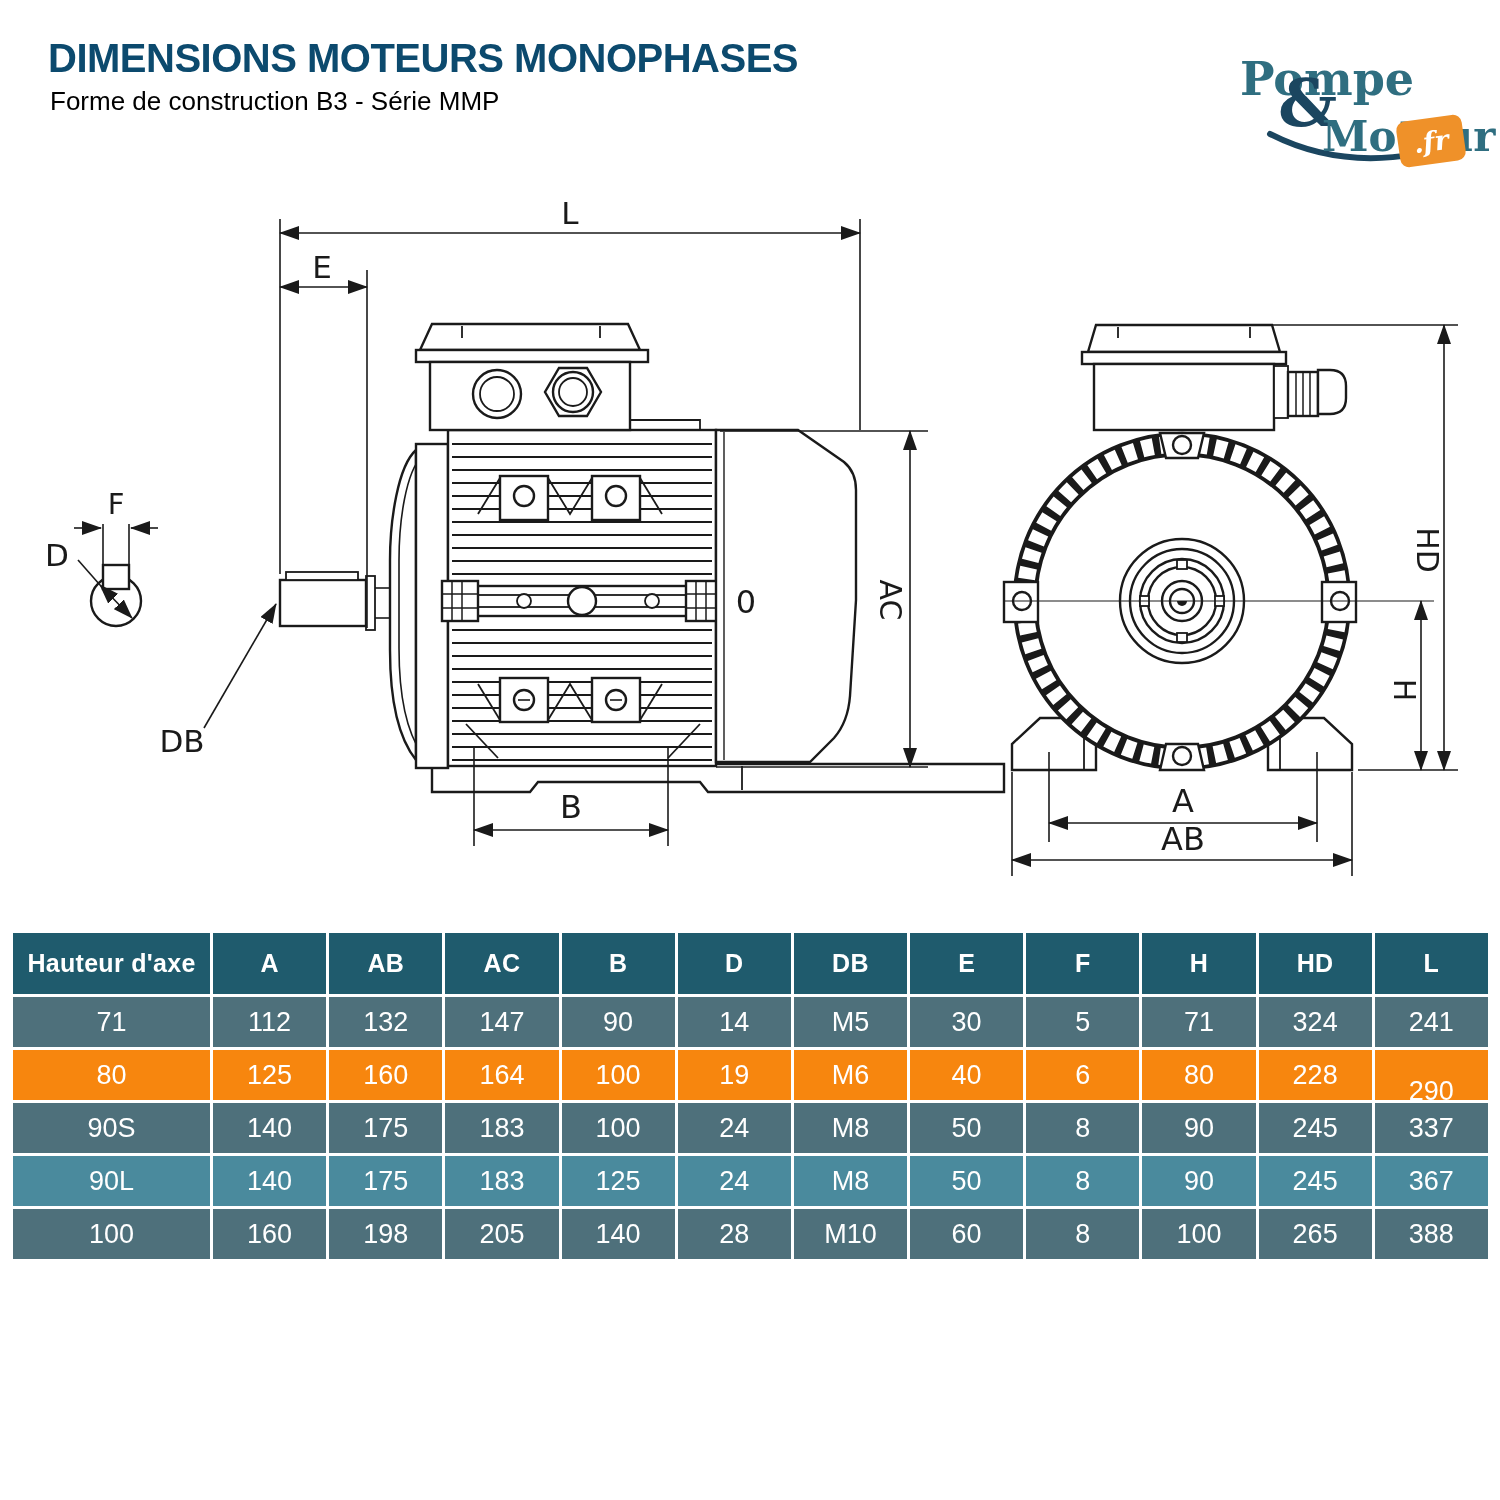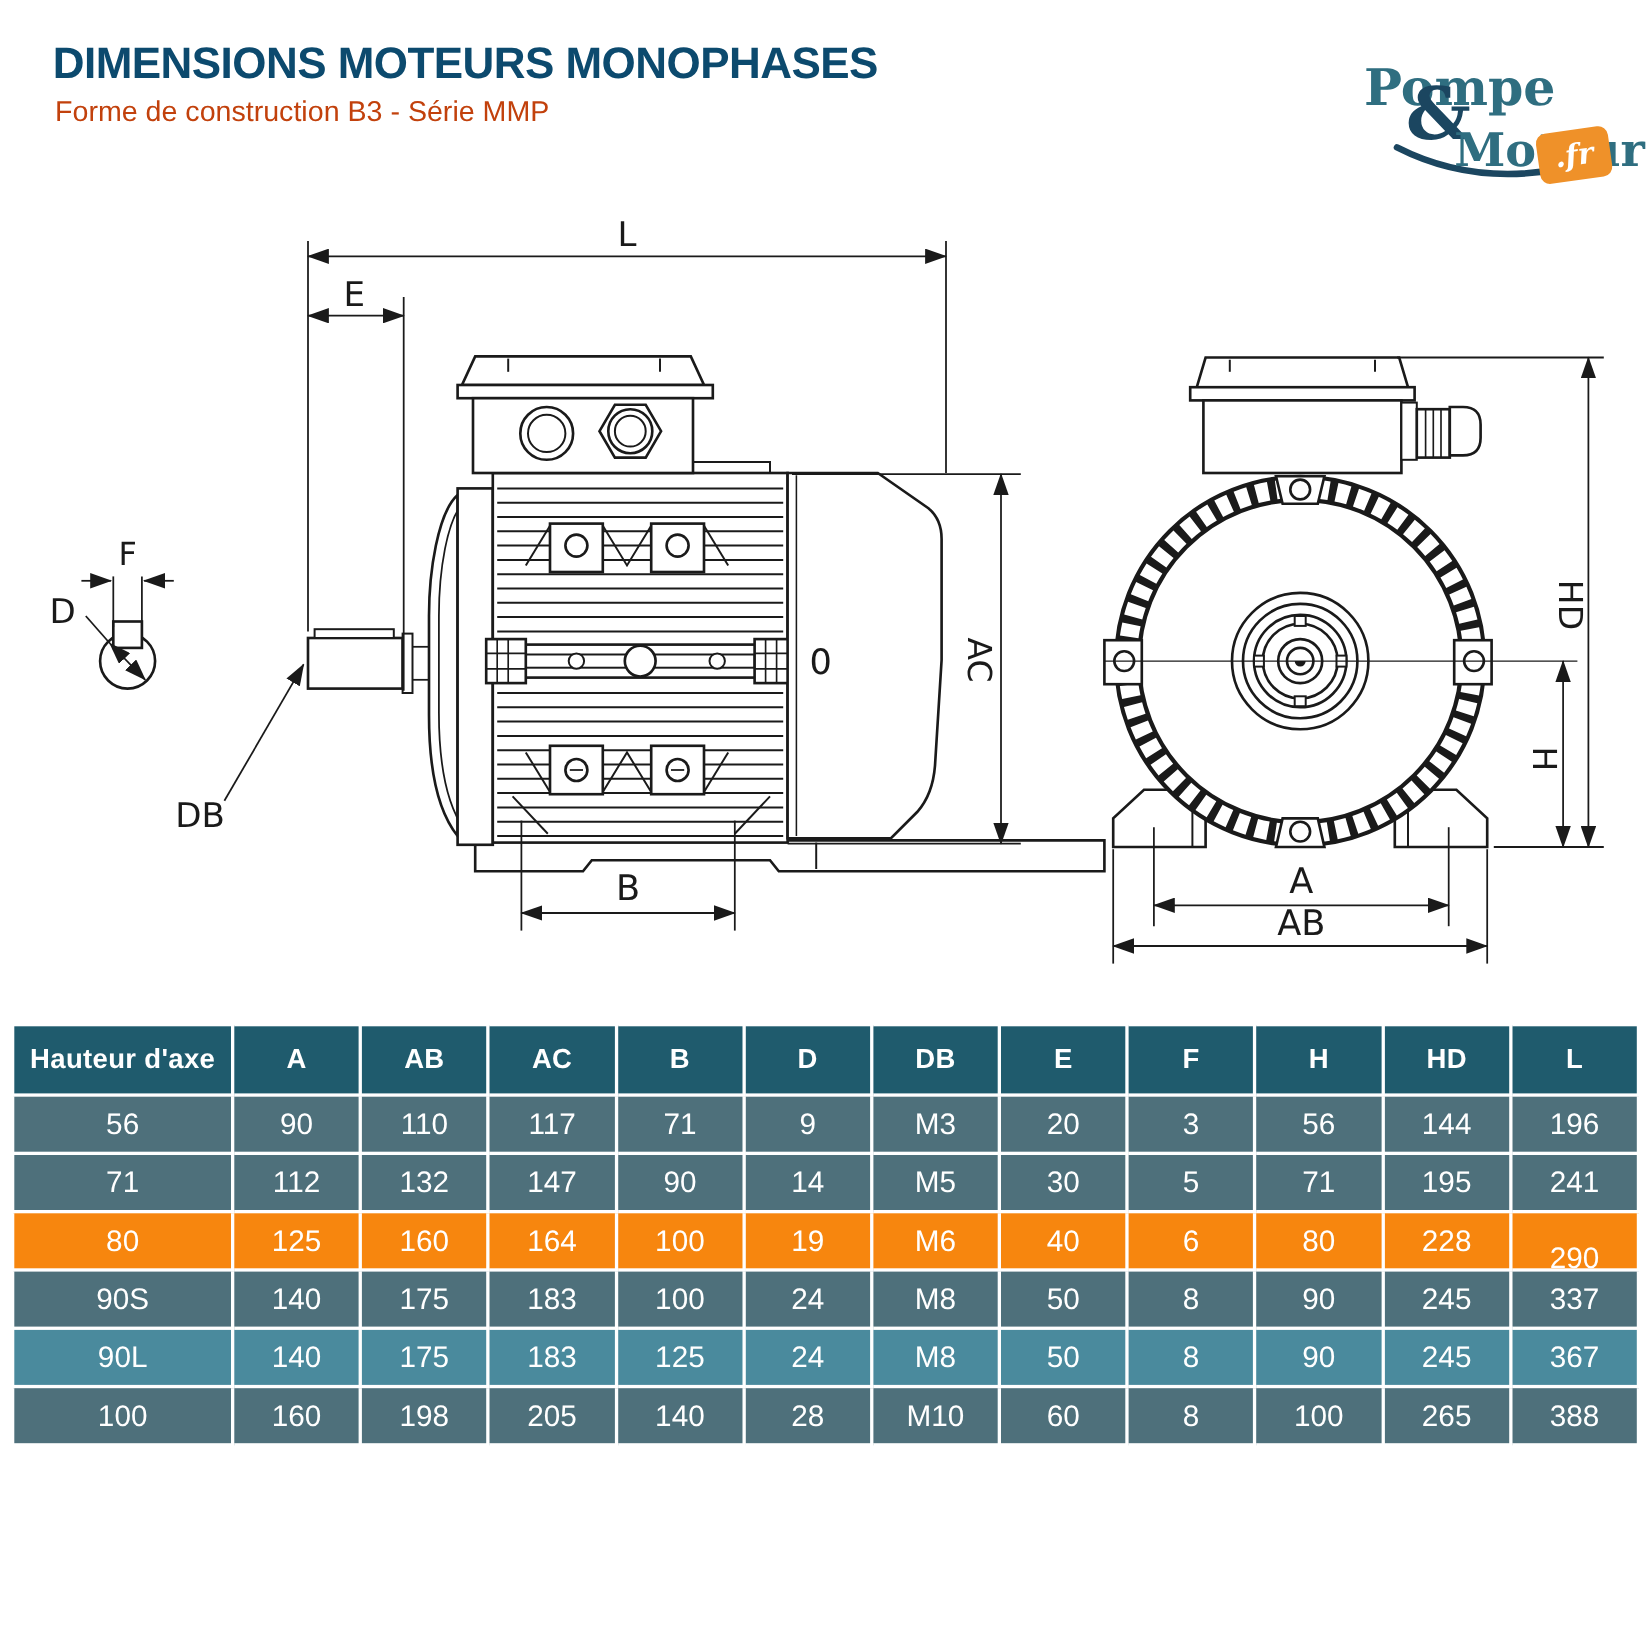--- a/index.html
+++ b/index.html
@@ -5,21 +5,21 @@
   :root{
     --header-bg:#1f5b6d; --row-dark:#4e707b; --row-light:#4a8a9d;
     --hl:#f7860e; --cell-text:#ffffff; --ink:#1a1a1a;
     --logo-teal:#2f6e80; --logo-navy:#1b4660; --logo-orange:#ef9129;
   }
   *{margin:0;padding:0;box-sizing:border-box;}
   html,body{background:#fff;}
   body{width:1500px;height:1500px;position:relative;font-family:"Liberation Sans",sans-serif;overflow:hidden;}
 
   .page-title{position:absolute;left:48px;top:36px;font-size:40px;font-weight:800;letter-spacing:-0.5px;color:#0c4a6e;}
-  .page-subtitle{position:absolute;left:50px;top:86px;font-size:26px;font-weight:500;color:#c2410c;}
+  .page-subtitle{position:absolute;left:50px;top:86px;font-size:26px;font-weight:500;color:#000000;}
 
   .logo{position:absolute;left:1222px;top:22px;width:260px;height:160px;}
   .logo .w1{position:absolute;left:18px;top:6px;font-family:"DejaVu Serif",serif;font-weight:700;font-size:46px;color:var(--logo-teal);margin-top:24px;}
   .logo .amp{position:absolute;left:56px;top:42px;font-family:"DejaVu Serif",serif;font-weight:700;font-size:66px;color:var(--logo-navy);}
   .logo .w2{position:absolute;left:100px;top:58px;font-family:"DejaVu Serif",serif;font-weight:700;font-size:42px;color:var(--logo-teal);margin-top:32px;}
   .logo .badge{position:absolute;left:176px;top:96px;width:66px;height:46px;background:var(--logo-orange);border-radius:9px;
     transform:rotate(-8deg);display:flex;align-items:center;justify-content:center;
     font-family:"DejaVu Serif",serif;font-style:italic;font-weight:700;font-size:27px;color:#fff;}
   .logo svg{position:absolute;left:44px;top:104px;}
 
@@ -292,45 +292,31 @@
         <th>DB</th>
         <th>E</th>
         <th>F</th>
         <th>H</th>
         <th>HD</th>
         <th>L</th>
       </tr>
     </thead>
   <tbody id="dims-body">
       <tr class="dark">
-        <td>56</td>
-        <td>90</td>
-        <td>110</td>
-        <td>117</td>
-        <td>71</td>
-        <td>9</td>
-        <td>M3</td>
-        <td>20</td>
-        <td>3</td>
-        <td>56</td>
-        <td>144</td>
-        <td>196</td>
-      </tr>
-      <tr class="dark">
         <td>71</td>
         <td>112</td>
         <td>132</td>
         <td>147</td>
         <td>90</td>
         <td>14</td>
         <td>M5</td>
         <td>30</td>
         <td>5</td>
         <td>71</td>
-        <td>195</td>
+        <td>324</td>
         <td>241</td>
       </tr>
       <tr class="hl">
         <td>80</td>
         <td>125</td>
         <td>160</td>
         <td>164</td>
         <td>100</td>
         <td>19</td>
         <td>M6</td>

